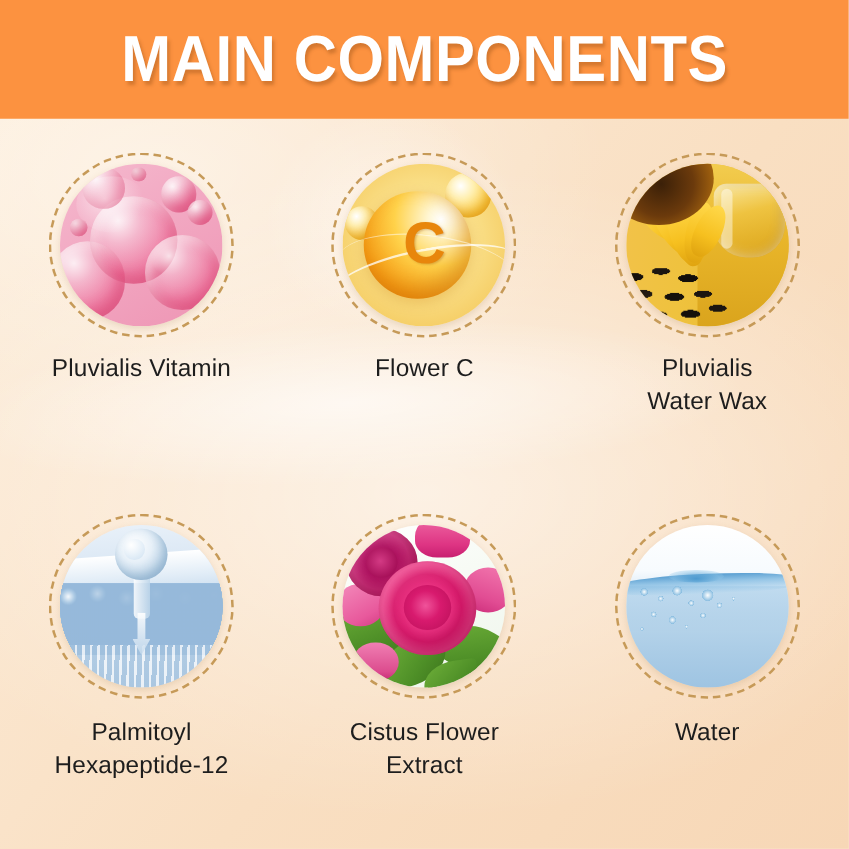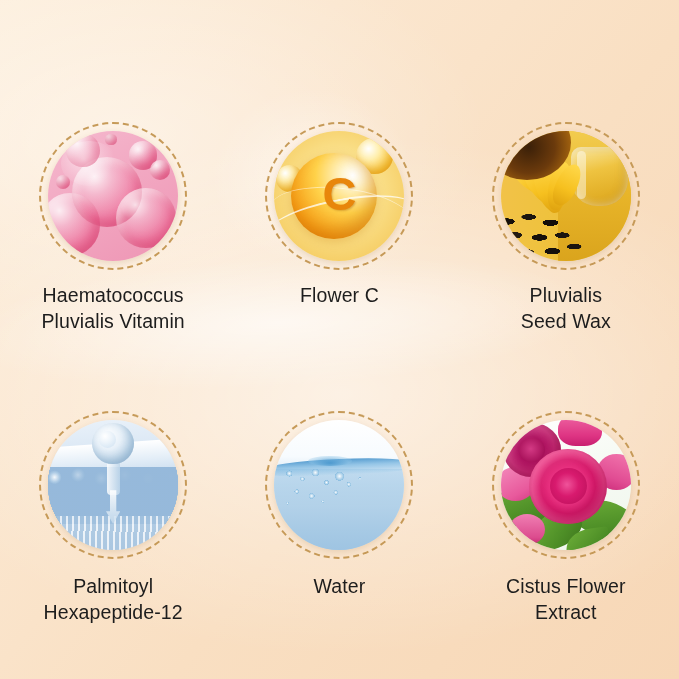--- a/index.html
+++ b/index.html
@@ -295,41 +295,43 @@
 </style>
 </head>
 <body>
 
 <div class="page">
   <div class="bg">
     <div class="bg-swirl"></div>
     <div class="bg-swirl2"></div>
   </div>
 
+  <div class="banner">
+    <div class="banner-title">MAIN COMPONENTS</div>
+  </div>
 
   <div class="grid">
 
     <div class="cell">
       <div class="dashed">
         <div class="thumb">
           <div class="art-pink">
             <div class="bub b3"></div>
               <div class="bub b1"></div>
               <div class="bub b2"></div>
             <div class="bub b4"></div>
               <div class="bub b5"></div>
               <div class="bub b6"></div>
             <div class="bub b7"></div>
               <div class="bub b8"></div>
             <div class="sheen"></div>
           </div>
         </div>
       </div>
       <div class="label">
-        <div>Haematococcus</div>
         <div>Pluvialis Vitamin</div>
       </div>
     </div>
 
     <div class="cell">
       <div class="dashed">
         <div class="thumb">
           <div class="art-vitc">
             <div class="bb bb2"></div>
             <div class="bb bb1"></div>
@@ -358,57 +360,40 @@
             <div class="petal" style="left:31%;top:23%;width:16%;height:40%;transform:rotate(-4deg);"></div>
             <div class="petal" style="left:41%;top:24%;width:16%;height:38%;transform:rotate(12deg);"></div>
             <div class="petal" style="left:50%;top:26%;width:16%;height:34%;transform:rotate(26deg);"></div>
             <div class="head"></div>
             <div class="seeds"></div>
           </div>
         </div>
       </div>
       <div class="label">
         <div>Pluvialis</div>
-        <div>Seed Wax</div>
+        <div>Water Wax</div>
       </div>
     </div>
 
     <div class="cell row2">
       <div class="dashed">
         <div class="thumb">
           <div class="art-pal">
             <div class="band"></div>
             <div class="cells"></div>
             <div class="fibers"></div>
             <div class="stem"></div>
             <div class="arrow"></div>
             <div class="mol"></div>
           </div>
         </div>
       </div>
       <div class="label">
         <div>Palmitoyl</div>
         <div>Hexapeptide-12</div>
-      </div>
-    </div>
-
-    <div class="cell row2">
-      <div class="dashed">
-        <div class="thumb">
-          <div class="art-water">
-            <div class="below"></div>
-            <div class="surface"></div>
-            <div class="crest"></div>
-            <div class="bubs"></div>
-          </div>
-        </div>
-      </div>
-      <div class="label">
-        <div>Water</div>
-        <div></div>
       </div>
     </div>
 
     <div class="cell row2">
       <div class="dashed">
         <div class="thumb">
           <div class="art-rose">
             <div class="leaf l1"></div>
             <div class="leaf l3"></div>
             <div class="stem"></div>
@@ -422,14 +407,31 @@
             <div class="rose r-main"></div>
           </div>
         </div>
       </div>
       <div class="label">
         <div>Cistus Flower</div>
         <div>Extract</div>
       </div>
     </div>
 
+    <div class="cell row2">
+      <div class="dashed">
+        <div class="thumb">
+          <div class="art-water">
+            <div class="below"></div>
+            <div class="surface"></div>
+            <div class="crest"></div>
+            <div class="bubs"></div>
+          </div>
+        </div>
+      </div>
+      <div class="label">
+        <div>Water</div>
+        <div></div>
+      </div>
+    </div>
+
   </div>
 </div>
 
 </body></html>

